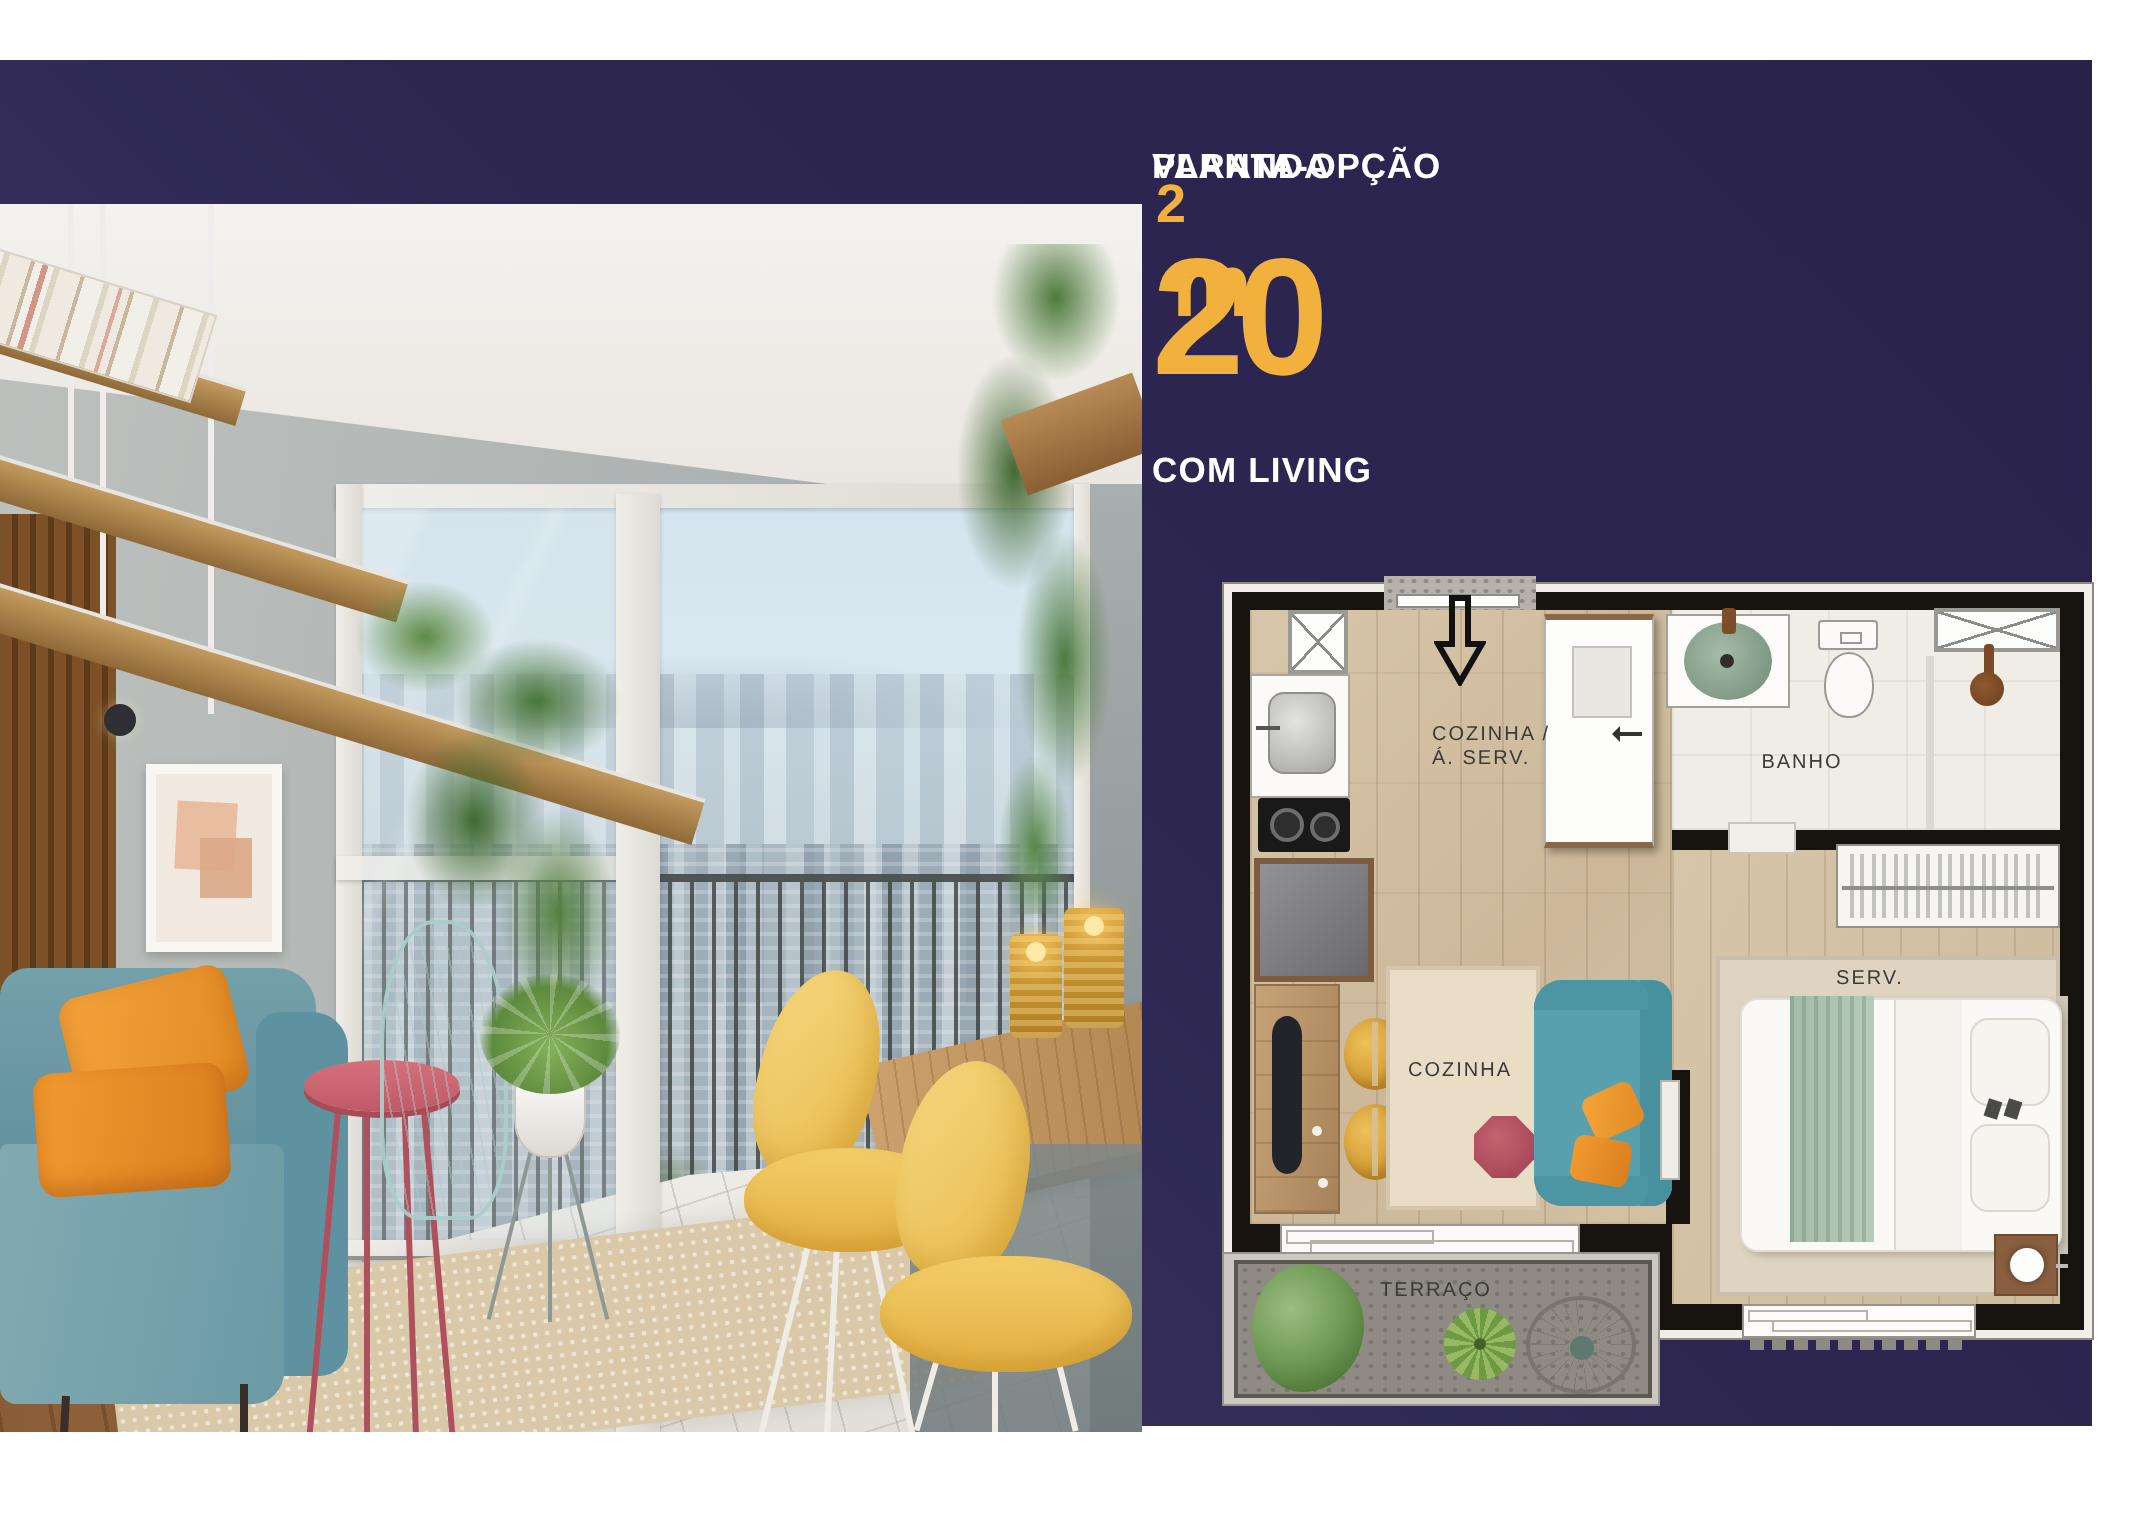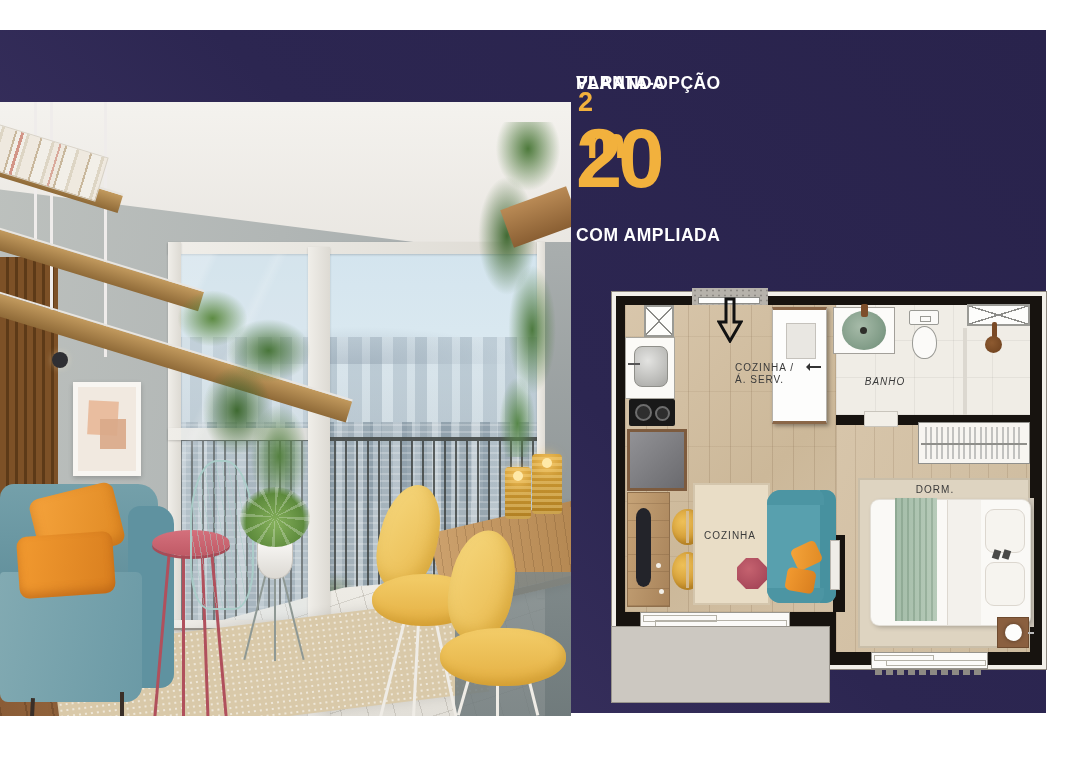--- a/index.html
+++ b/index.html
@@ -59,21 +59,21 @@
         background-image:radial-gradient(#8d8983 1px,transparent 1.4px);background-size:6px 5px;}
   .entry-recess::after{content:"";position:absolute;left:6px;bottom:1px;width:60px;height:5px;background:#fdfdfc;border:1px solid #8c8c88;}
   .entry-arrow{left:101px;top:1px;width:26px;height:46px;}
   .door-panel{left:156px;top:11px;width:55px;height:117px;background:#fdfdfc;border:1px solid #b5b2ac;
         border-top:3px solid #8a6748;border-bottom:3px solid #8a6748;box-shadow:2px 2px 4px rgba(0,0,0,.35);}
   .door-panel .sq{left:13px;top:13px;width:30px;height:36px;background:#e9e7e2;border:1px solid #c5c2bc;position:absolute;}
   .door-panel .handle{right:5px;top:56px;width:14px;height:2px;background:#333;position:absolute;}
   .door-panel .handle::before{content:"";position:absolute;left:-5px;top:-3px;border:4px solid transparent;border-right-color:#333;}
 
   
-  .banho-label{left:224px;top:80px;width:90px;font-size:11px;font-style:italic;}
+  .banho-label{left:240px;top:80px;width:90px;font-size:11px;}
   .vanity{left:217px;top:11px;width:62px;height:47px;background:#fcfbf9;border:1px solid #a3a09a;}
   .basin{left:8px;top:3px;width:44px;height:39px;border-radius:50%;
         background:radial-gradient(circle at 42% 40%,#a7bba9,#7e9a85 70%,#6d8a74);}
   .basin::after{content:"";position:absolute;left:18px;top:16px;width:7px;height:7px;border-radius:50%;background:#2e2e2a;}
   .vanity .tap{left:27px;top:-4px;width:7px;height:13px;background:#7d4e2a;border-radius:2px;position:absolute;}
   .toilet-tank{left:293px;top:14px;width:30px;height:15px;background:#fbfaf8;border:1px solid #9a9a95;border-radius:2px;}
   .toilet-tank::after{content:"";position:absolute;left:10px;top:5px;width:9px;height:4px;border:1px solid #9a9a95;}
   .toilet-bowl{left:296px;top:30px;width:25px;height:33px;background:#fbfaf8;border:1px solid #9a9a95;border-radius:50% 50% 46% 46%;}
   .niche{left:351px;top:8px;width:63px;height:22px;}
   .shower-div{left:347px;top:32px;width:4px;height:87px;background:#dcd8d0;}
@@ -371,21 +371,21 @@
     <div class="info">
       <div class="title">
         <span>PLANTA-OPÇÃO</span>
         <span class="t2">VARANDA</span>
       </div>
       <div class="area">
         <span class="num">20</span>
           <span class="unit">m</span>
           <span class="sup">2</span>
       </div>
-      <div class="subtitle">COM AMPLIADA</div>
+      <div class="subtitle">COM LIVING</div>
     </div>
 
     <div class="plan">
       <div class="floor-main"></div>
       <div class="floor-bath"></div>
       <div class="floor-bed"></div>
       <div class="bed-rug"></div>
       <div class="wall-div"></div>
       <div class="bath-door"></div>
 
@@ -410,21 +410,21 @@
         <div class="tap"></div>
       </div>
       <div class="toilet-tank"></div>
       <div class="toilet-bowl"></div>
       <div class="niche xbox"></div>
       <div class="shower-div"></div>
       <div class="shower-stem"></div>
       <div class="shower-head"></div>
       <div class="closet"></div>
 
-      <div class="lbl" style="left:59px;top:66px;width:120px;position:absolute;">
+      <div class="lbl" style="left:40px;top:66px;width:120px;position:absolute;">
         <span>COZINHA /</span>
           <br>
         <span>Á. SERV.</span>
       </div>
 
       <div class="sideboard">
         <div class="tv"></div>
         <div class="knob" style="left:28px;top:70px;"></div>
         <div class="knob" style="left:31px;top:96px;"></div>
       </div>
@@ -436,30 +436,36 @@
       <div class="sofa-plan">
         <div class="back"></div>
         <div class="armt"></div>
         <div class="armb"></div>
         <div class="cushion cu1"></div>
         <div class="cushion cu2"></div>
       </div>
       <div class="side-table-w"></div>
       <div class="slide-door"></div>
 
-      <div class="lbl dorm-label">DORM.</div>
+      <div class="lbl dorm-label">SERV.</div>
       <div class="headboard"></div>
       <div class="bed">
         <div class="runner"></div>
         <div class="fold"></div>
         <div class="pillow p1"></div>
         <div class="pillow p2"></div>
         <div class="mark m1"></div>
         <div class="mark m2"></div>
       </div>
       <div class="nightstand"></div>
       <div class="window-bed"></div>
       <div class="hatch"></div>
 
       <div class="terr-back"></div>
+      <div class="terrace">
+        <div class="lbl terr-label">TERRAÇO</div>
+        <div class="plant-big"></div>
+        <div class="plant-small"></div>
+        <div class="hang-chair"></div>
+      </div>
     </div>
   </div>
 </div>
 
 </body></html>

